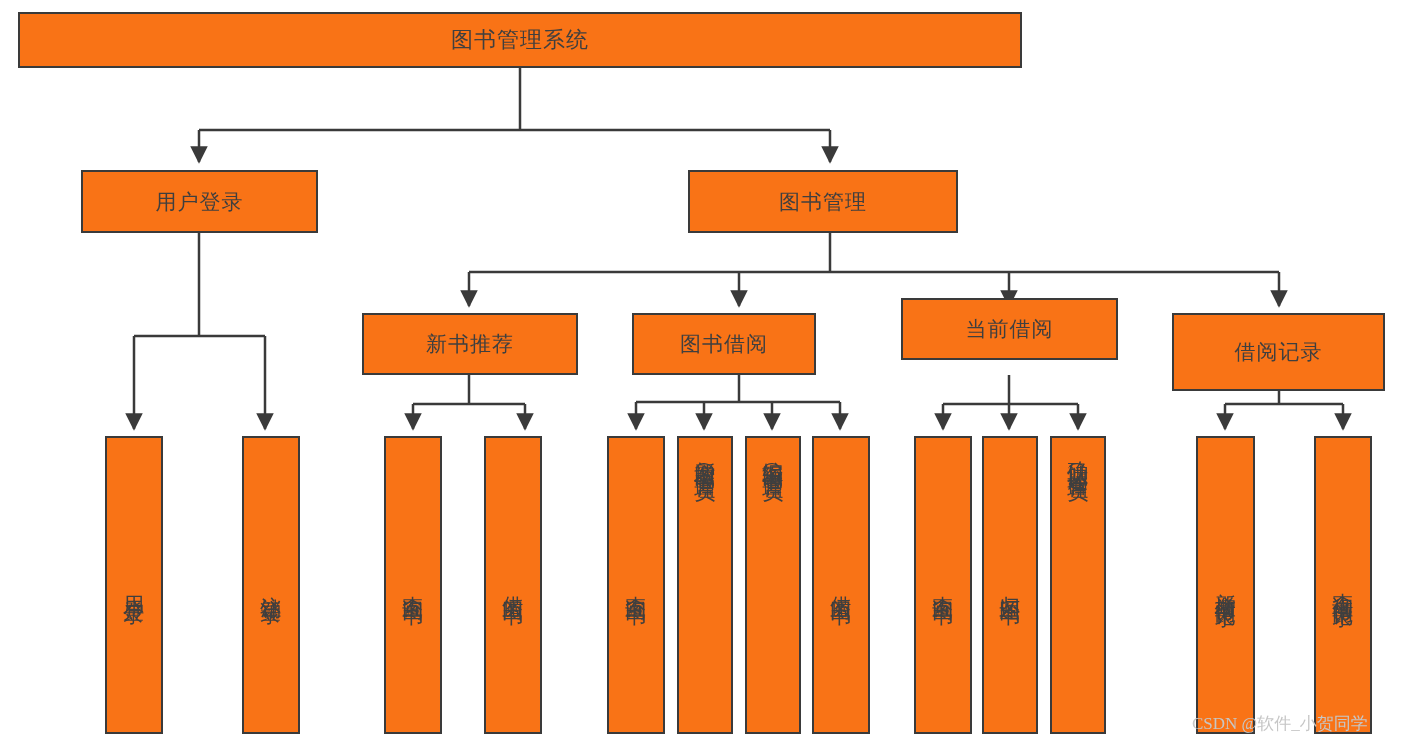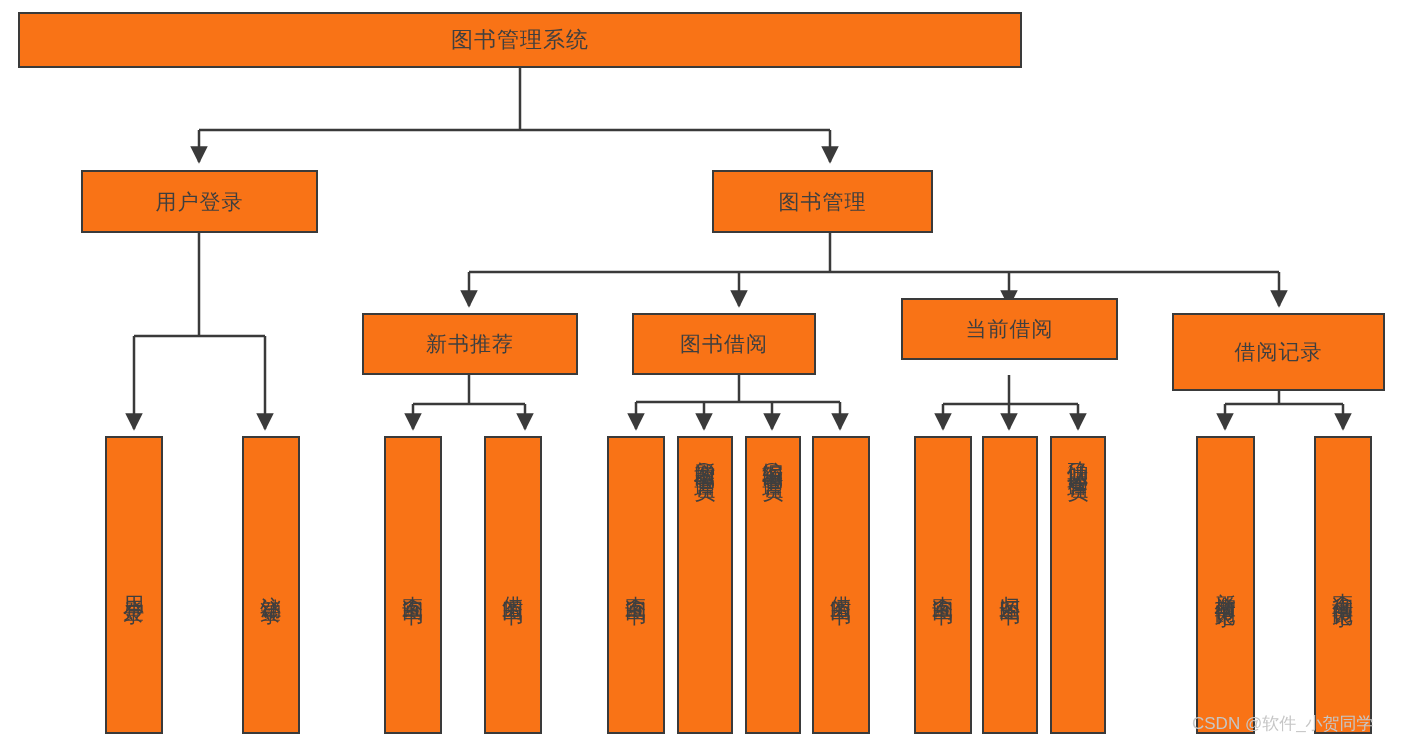--- a/index.html
+++ b/index.html
@@ -41,21 +41,21 @@
     color:#3f3f3f;
   }
   .node.vert.centered{align-items:center;padding-top:0;}
 
   .watermark{
     position:absolute;
     left:1192px;top:712px;
     font-size:17px;
     color:#c6c6c6;
     white-space:nowrap;
-    font-family:Liberation Sans, sans-serif;
+    font-family:Liberation Serif, serif;
   }
 </style>
 </head>
 <body>
 
 <div id="canvas">
 
   <svg class="connectors" viewBox="0 0 1405 747">
     <defs>
       <marker id="arrow" viewBox="0 0 10 10" refX="9" refY="5" markerWidth="7" markerHeight="7" orient="auto-start-reverse">
@@ -106,21 +106,21 @@
     </g>
   </svg>
 
   <div class="node horiz root" style="left:18px;top:12px;width:1004px;height:56px;">
     <span>图书管理系统</span>
   </div>
 
   <div class="node horiz" style="left:81px;top:170px;width:237px;height:63px;">
     <span>用户登录</span>
   </div>
-  <div class="node horiz" style="left:712px;top:170px;width:221px;height:63px;">
+  <div class="node horiz" style="left:688px;top:170px;width:270px;height:63px;">
     <span>图书管理</span>
   </div>
 
   <div class="node horiz" style="left:362px;top:313px;width:216px;height:62px;">
     <span>新书推荐</span>
   </div>
   <div class="node horiz" style="left:632px;top:313px;width:184px;height:62px;">
     <span>图书借阅</span>
   </div>
   <div class="node horiz" style="left:901px;top:298px;width:217px;height:62px;">

